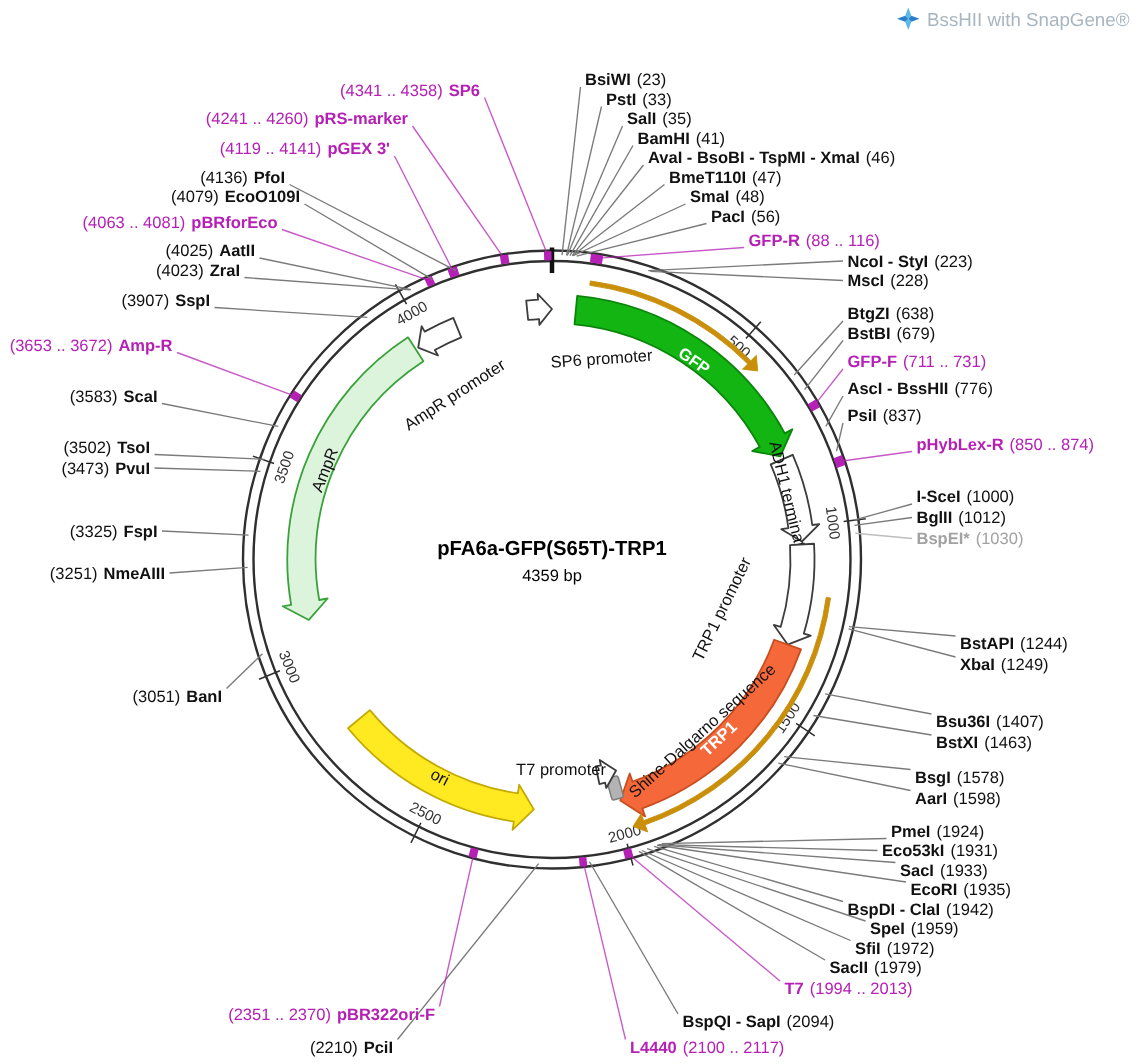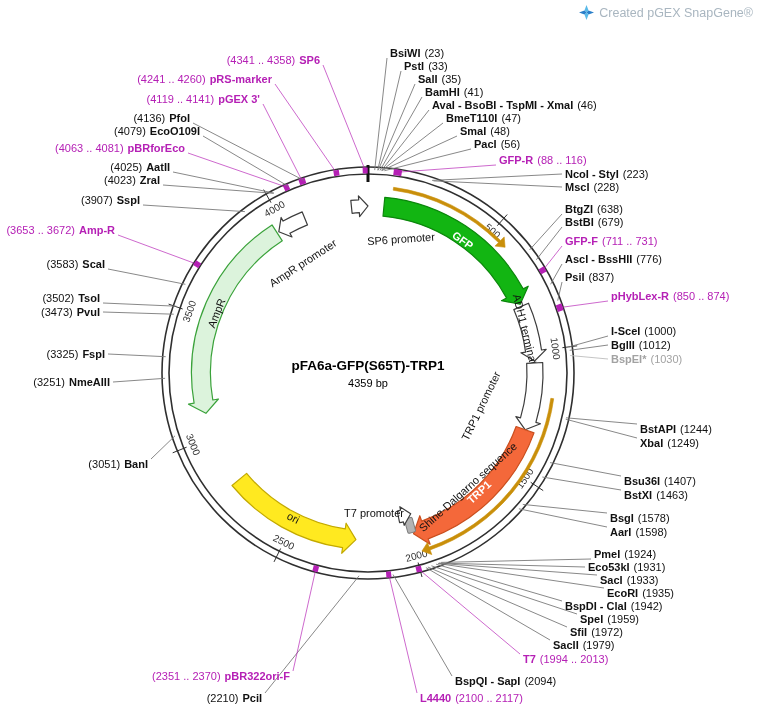--- a/index.html
+++ b/index.html
@@ -27,21 +27,21 @@
 <body>
 
 <div class="stage">
   <div class="watermark">
     <svg width="15" height="15" viewBox="0 0 16 16">
       <path d="M8 0 L10.2 5.8 L8 8 L5.8 5.8 Z" fill="#59b9e8"></path>
       <path d="M16 8 L10.2 10.2 L8 8 L10.2 5.8 Z" fill="#2a7fc9"></path>
       <path d="M8 16 L5.8 10.2 L8 8 L10.2 10.2 Z" fill="#59b9e8"></path>
       <path d="M0 8 L5.8 5.8 L8 8 L5.8 10.2 Z" fill="#2a7fc9"></path>
     </svg>
-    <span>Created pGEX SnapGene®</span>
+    <span>BssHII with SnapGene®</span>
   </div>
   <svg id="map" width="760" height="709" viewBox="0 0 760 709">
     <g id="gen">
         <circle cx="368" cy="373" r="206" class="ring"></circle>
         <circle cx="368" cy="373" r="199" class="ring"></circle>
         <line x1="368" y1="182" x2="368" y2="165" class="zerotick"></line>
         <line x1="497.3" y1="225.7" x2="507.2" y2="214.5" class="tick"></line>
         <text transform="translate(492.7 231.0) rotate(41.3)" class="ticklabel" text-anchor="middle" dy="0.35em">500</text>
         <line x1="562.4" y1="347.7" x2="577.2" y2="345.8" class="tick"></line>
         <text transform="translate(555.4 348.6) rotate(82.6)" class="ticklabel" text-anchor="middle" dy="0.35em">1000</text>

